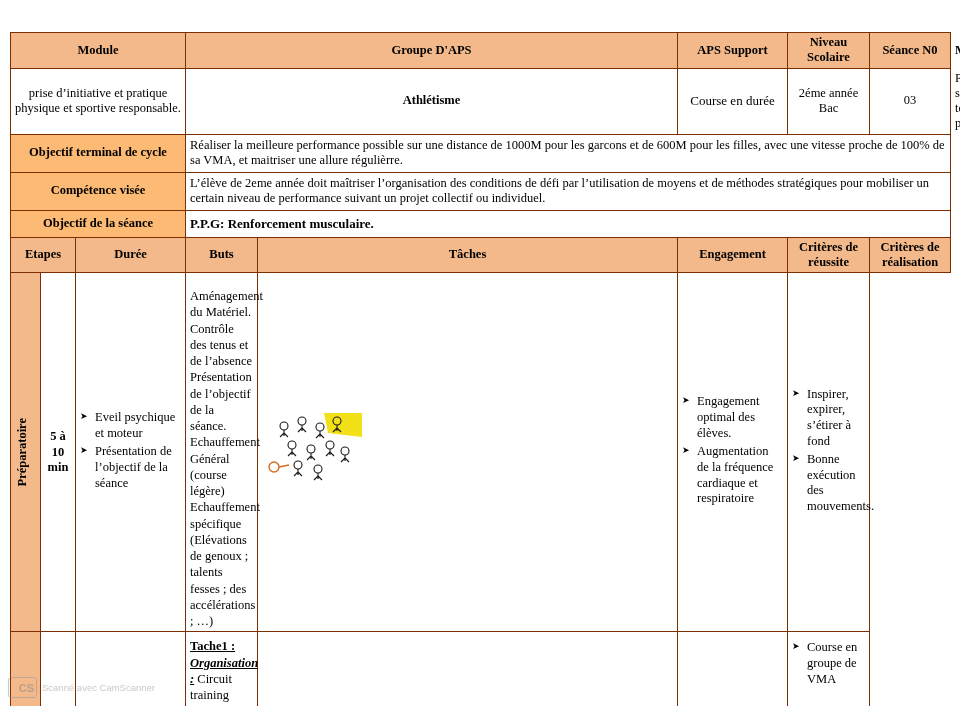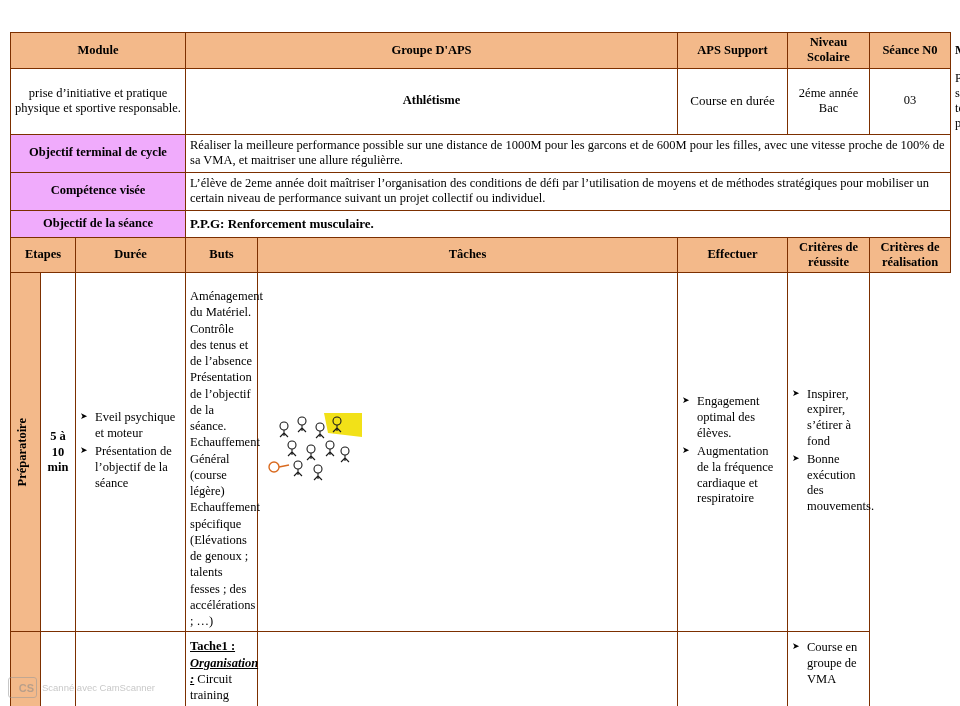--- a/index.html
+++ b/index.html
@@ -43,21 +43,21 @@
     font-weight: bold;
     font-size: 13px;
   }
   .hdr2 {
     background: #f3b98a;
     text-align: center;
     font-weight: bold;
     font-size: 12.5px;
   }
   .lbl {
-    background: #f0abfc;
+    background: #fdba74;
     text-align: center;
     font-weight: bold;
     font-size: 12.5px;
   }
   .val {
     background: #ffffff;
     text-align: left;
     font-size: 12.5px;
   }
   .valc {
@@ -193,21 +193,21 @@
     <tr>
       <td class="lbl" colspan="3" style="height:22px;">Objectif de la séance</td>
       <td class="val b" colspan="5" style="font-size:13px;">P.P.G: Renforcement musculaire.</td>
     </tr>
 
     <tr>
       <td class="hdr2" colspan="2" style="height:30px;">Etapes</td>
       <td class="hdr2">Durée</td>
       <td class="hdr2">Buts</td>
       <td class="hdr2">Tâches</td>
-      <td class="hdr2">Effectuer</td>
+      <td class="hdr2">Engagement</td>
       <td class="hdr2">Critères de réussite</td>
       <td class="hdr2">Critères de réalisation</td>
     </tr>
 
     <tr>
       <td class="rowhdr" style="height:140px; width:30px;">
         <div class="vert">Préparatoire</div>
       </td>
       <td class="valc b">5 à 10 min</td>
       <td class="val cellpad">

